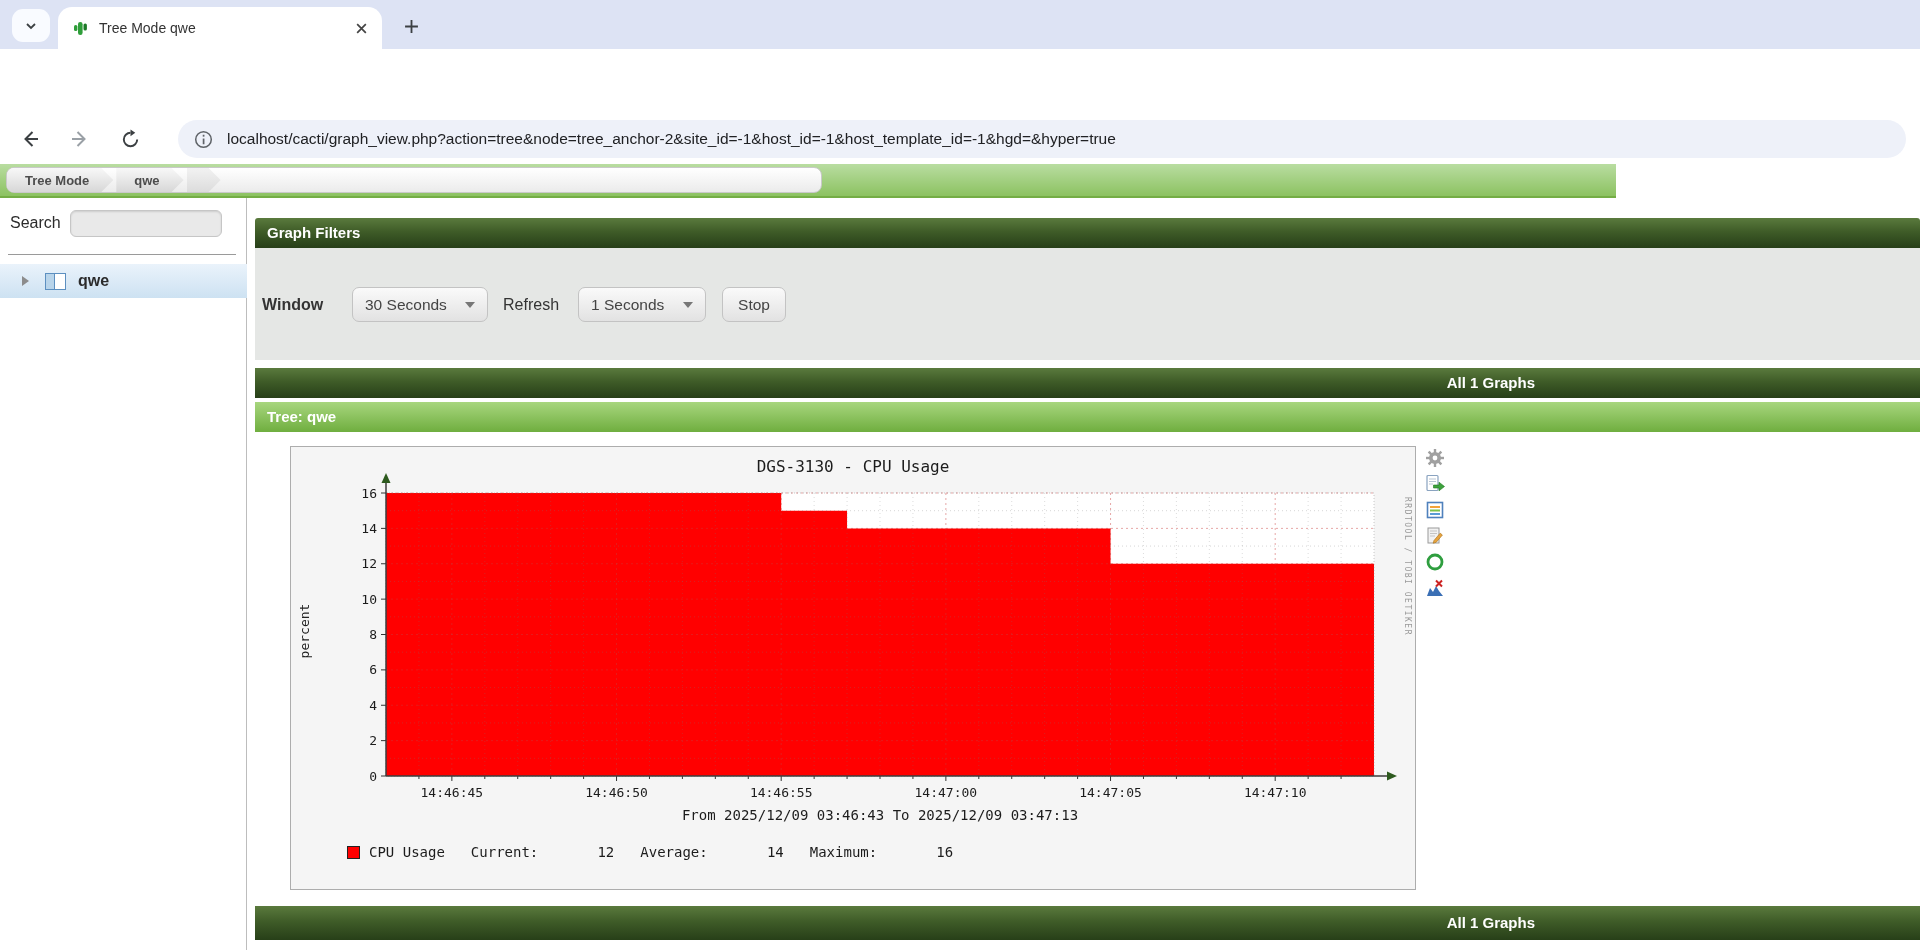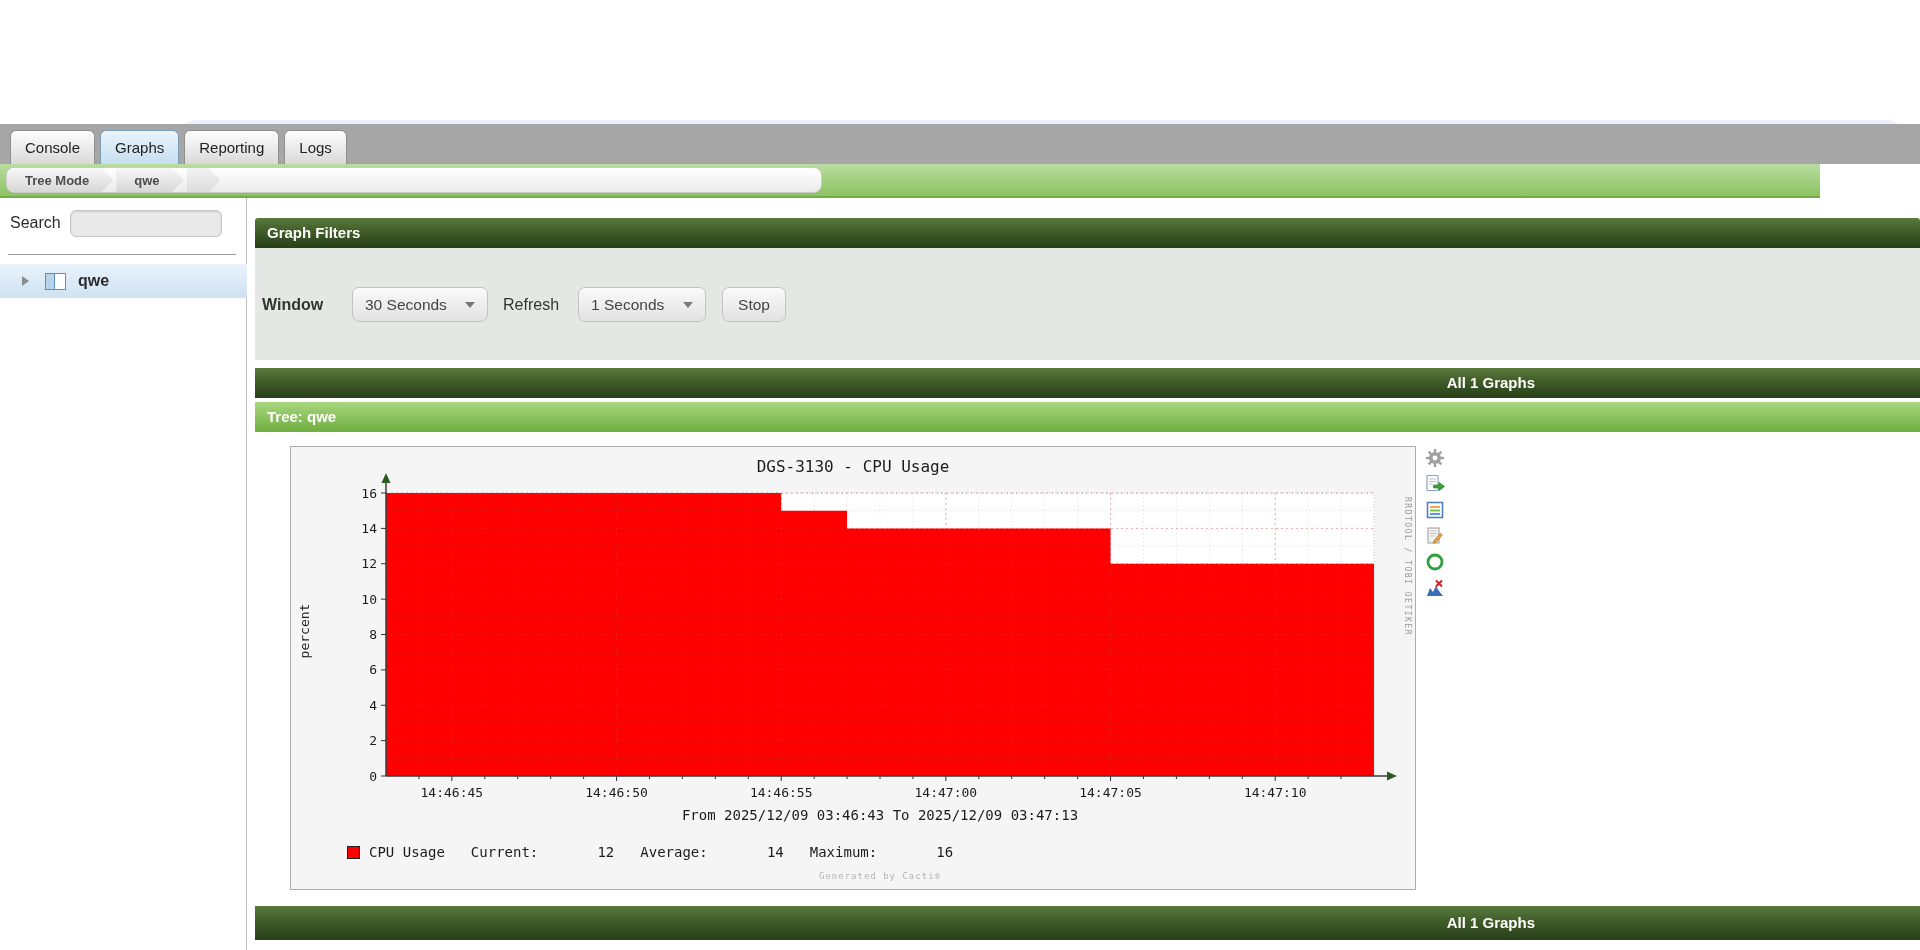--- a/index.html
+++ b/index.html
@@ -24,21 +24,21 @@
   .url-text { font-size:15.5px; color:#202124; margin-left:14px; white-space:nowrap; }
 
   
   .cacti-tabbar { position:absolute; left:0; top:124px; width:1920px; height:40px; background:#a6a6a6;
     display:flex; align-items:flex-end; padding-left:10px; }
   .ctab { height:34px; padding:0 14px; margin-right:5px; display:flex; align-items:center;
     font-size:15px; color:#222; background:linear-gradient(#fdfdfd,#d9d9d9);
     border:1px solid #8f8f8f; border-bottom:none; border-radius:6px 6px 0 0; }
   .ctab.active { background:linear-gradient(#eaf4fb,#c6def0); border-color:#7d9cb5; }
 
-  .green-band { position:absolute; left:0; top:164px; width:1820px; height:34px;
+  .green-band { position:absolute; left:0; top:164px; width:1616px; height:34px;
     background:linear-gradient(#b9dda1,#8cc261); border-bottom:2px solid #74ad45; }
   .crumbwrap { position:absolute; left:6px; top:3px; width:816px; height:26px;
     background:linear-gradient(#ffffff,#ebebeb); border:1px solid #c9c9c9; border-radius:8px;
     display:flex; align-items:stretch; overflow:hidden; }
   .crumb { position:relative; display:flex; align-items:center; padding:0 24px 0 18px;
     font-size:13px; font-weight:bold; color:#4d4d4d; background:linear-gradient(#f8f8f8,#d7d7d7);
     clip-path:polygon(0 0, calc(100% - 12px) 0, 100% 50%, calc(100% - 12px) 100%, 0 100%);
     margin-right:3px; }
   .crumb-tail { width:34px; background:linear-gradient(#f2f2f2,#dcdcdc);
     clip-path:polygon(0 0, calc(100% - 12px) 0, 100% 50%, calc(100% - 12px) 100%, 0 100%); }
@@ -104,20 +104,43 @@
     color:#999; letter-spacing:1.5px; }
 
   .actions { position:absolute; left:1424px; top:447px; display:flex; flex-direction:column; gap:4px; }
   .act { width:22px; height:22px; display:flex; align-items:center; justify-content:center; }
 </style>
 </head>
 <body>
 
 <div class="app">
 
+  <div class="tabstrip">
+    <div class="tab-search">
+      <svg width="14" height="14" viewBox="0 0 14 14">
+          <polyline points="3,5 7,9 11,5" fill="none" stroke="#3c4043" stroke-width="1.8"></polyline>
+        </svg>
+    </div>
+    <div class="tab">
+      <svg width="17" height="17" viewBox="0 0 17 17">
+        <rect x="6" y="2" width="4.6" height="13" rx="2.2" fill="#2f9e3a"></rect>
+        <rect x="2" y="5" width="3.4" height="6" rx="1.6" fill="#2f9e3a"></rect>
+        <rect x="11.5" y="3.5" width="3.4" height="7" rx="1.6" fill="#1d7a28"></rect>
+      </svg>
+      <span class="tab-title">Tree Mode qwe</span>
+      <svg width="13" height="13" viewBox="0 0 12 12">
+          <path d="M2 2 L10 10 M10 2 L2 10" stroke="#444" stroke-width="1.6"></path>
+        </svg>
+    </div>
+    <div class="newtab">
+      <svg width="15" height="15" viewBox="0 0 14 14">
+          <path d="M7 1 V13 M1 7 H13" stroke="#3c4043" stroke-width="1.7"></path>
+        </svg>
+    </div>
+  </div>
 
   <div class="toolbar">
     <div class="navbtn" style="left:12px;">
       <svg width="22" height="22" viewBox="0 0 22 22">
           <path d="M13.5 4 L6.5 11 L13.5 18" fill="none" stroke="#3c4043" stroke-width="2"></path>
           <path d="M6.5 11 H19" stroke="#3c4043" stroke-width="2"></path>
         </svg>
     </div>
     <div class="navbtn" style="left:62px;">
       <svg width="22" height="22" viewBox="0 0 22 22">
@@ -134,26 +157,20 @@
     <div class="urlbar">
       <svg width="19" height="19" viewBox="0 0 20 20">
           <circle cx="10" cy="10" r="8.2" fill="none" stroke="#5f6368" stroke-width="1.6"></circle>
           <rect x="9.2" y="9" width="1.8" height="6" fill="#5f6368"></rect>
           <rect x="9.2" y="5" width="1.8" height="2" fill="#5f6368"></rect>
         </svg>
       <span class="url-text">localhost/cacti/graph_view.php?action=tree&amp;node=tree_anchor-2&amp;site_id=-1&amp;host_id=-1&amp;host_template_id=-1&amp;hgd=&amp;hyper=true</span>
     </div>
   </div>
 
-  <div class="cacti-tabbar">
-    <div class="ctab">Console</div>
-    <div class="ctab active">Graphs</div>
-    <div class="ctab">Reporting</div>
-    <div class="ctab">Logs</div>
-  </div>
 
   <div class="green-band">
     <div class="crumbwrap">
       <div class="crumb">Tree Mode</div>
       <div class="crumb">qwe</div>
       <div class="crumb-tail"></div>
     </div>
   </div>
 
   <div class="sidebar">
@@ -300,21 +317,20 @@
     <div class="g-legend">
       <span class="swatch"></span>
       <span>CPU Usage</span>
       <span class="lg">Current:</span>
       <span class="ln">12</span>
       <span class="lg">Average:</span>
       <span class="ln">14</span>
       <span class="lg">Maximum:</span>
       <span class="ln">16</span>
     </div>
-    <div class="g-mark">Generated by Cacti®</div>
     <div class="g-side">RRDTOOL / TOBI OETIKER</div>
   </div>
 
   <div class="actions">
     <div class="act">
       <svg width="20" height="20" viewBox="0 0 20 20">
         <g fill="#a0a0a0">
           <rect x="8.8" y="1" width="2.4" height="4.2"></rect>
             <rect x="8.8" y="14.8" width="2.4" height="4.2"></rect>
           <rect x="8.8" y="1" width="2.4" height="4.2" transform="rotate(45 10 10)"></rect>

